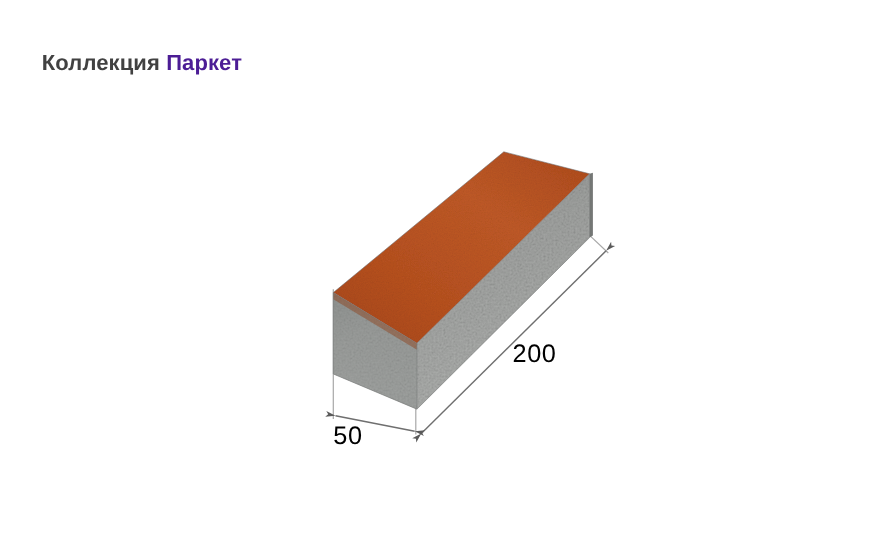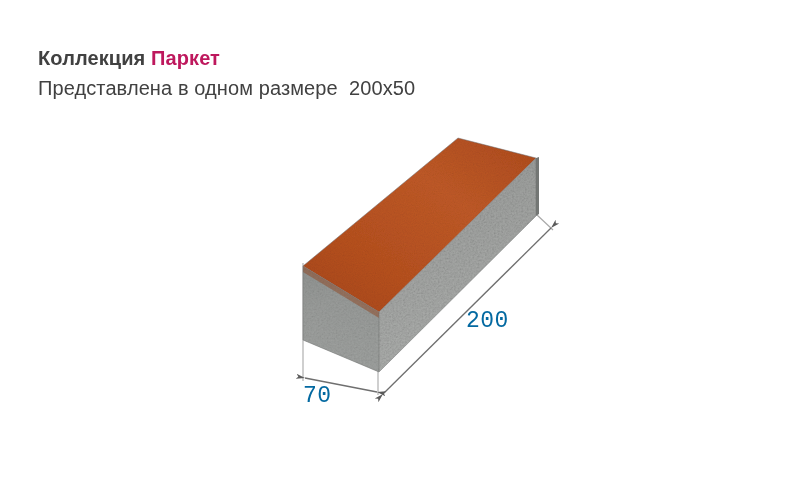--- a/index.html
+++ b/index.html
@@ -30,21 +30,21 @@
   #line-collection {
     font-size: 20px;
     letter-spacing: 0.1px;
     color: #414141;
   }
   #collection-word {
     font-weight: 700;
   }
   #collection-name {
     font-weight: 700;
-    color: #be185d;
+    color: #4c1d95;
   }
   #line-sizes {
     font-size: 20px;
     letter-spacing: 0.1px;
     color: #414141;
     font-weight: 400;
     margin-top: 6px;
   }
 
   
@@ -52,36 +52,35 @@
     position: absolute;
     left: 0;
     top: 0;
     width: 800px;
     height: 496px;
   }
 
   
   .dim-label {
     position: absolute;
-    font-family: Liberation Mono, monospace;
+    font-family: Liberation Sans, sans-serif;
     font-size: 23px;
-    color: #0369a1;
+    color: #000000;
     font-weight: 400;
     letter-spacing: 0.5px;
     white-space: pre;
   }
   #label-200 { left: 466px; top: 308px; }
   #label-50  { left: 303px; top: 383px; }
 </style>
 </head>
 <body>
 
 <div id="heading">
   <div class="head-line" id="line-collection"><span id="collection-word">Коллекция </span><span id="collection-name">Паркет</span></div>
-  <div class="head-line" id="line-sizes">Представлена в одном размере  200x50</div>
 </div>
 
 <svg id="illustration" viewBox="0 0 800 496">
   <defs>
 
     <linearGradient id="gradTop" x1="0" y1="1" x2="1" y2="0">
       <stop offset="0%" stop-color="#a9481c"></stop>
       <stop offset="30%" stop-color="#b8511f"></stop>
       <stop offset="65%" stop-color="#c05a27"></stop>
       <stop offset="100%" stop-color="#b04c1d"></stop>
@@ -162,13 +161,13 @@
   <g>
     <line x1="383" y1="394" x2="551" y2="228" stroke="#6f6f6f" stroke-width="1.3" marker-start="url(#arrowStart)" marker-end="url(#arrowEnd)"></line>
   </g>
 
   <g>
     <line x1="305" y1="378" x2="377" y2="392" stroke="#6f6f6f" stroke-width="1.3" marker-start="url(#arrowStart)" marker-end="url(#arrowEnd)"></line>
   </g>
 </svg>
 
 <div class="dim-label" id="label-200">200</div>
-<div class="dim-label" id="label-50">70</div>
+<div class="dim-label" id="label-50">50</div>
 
 </body></html>

